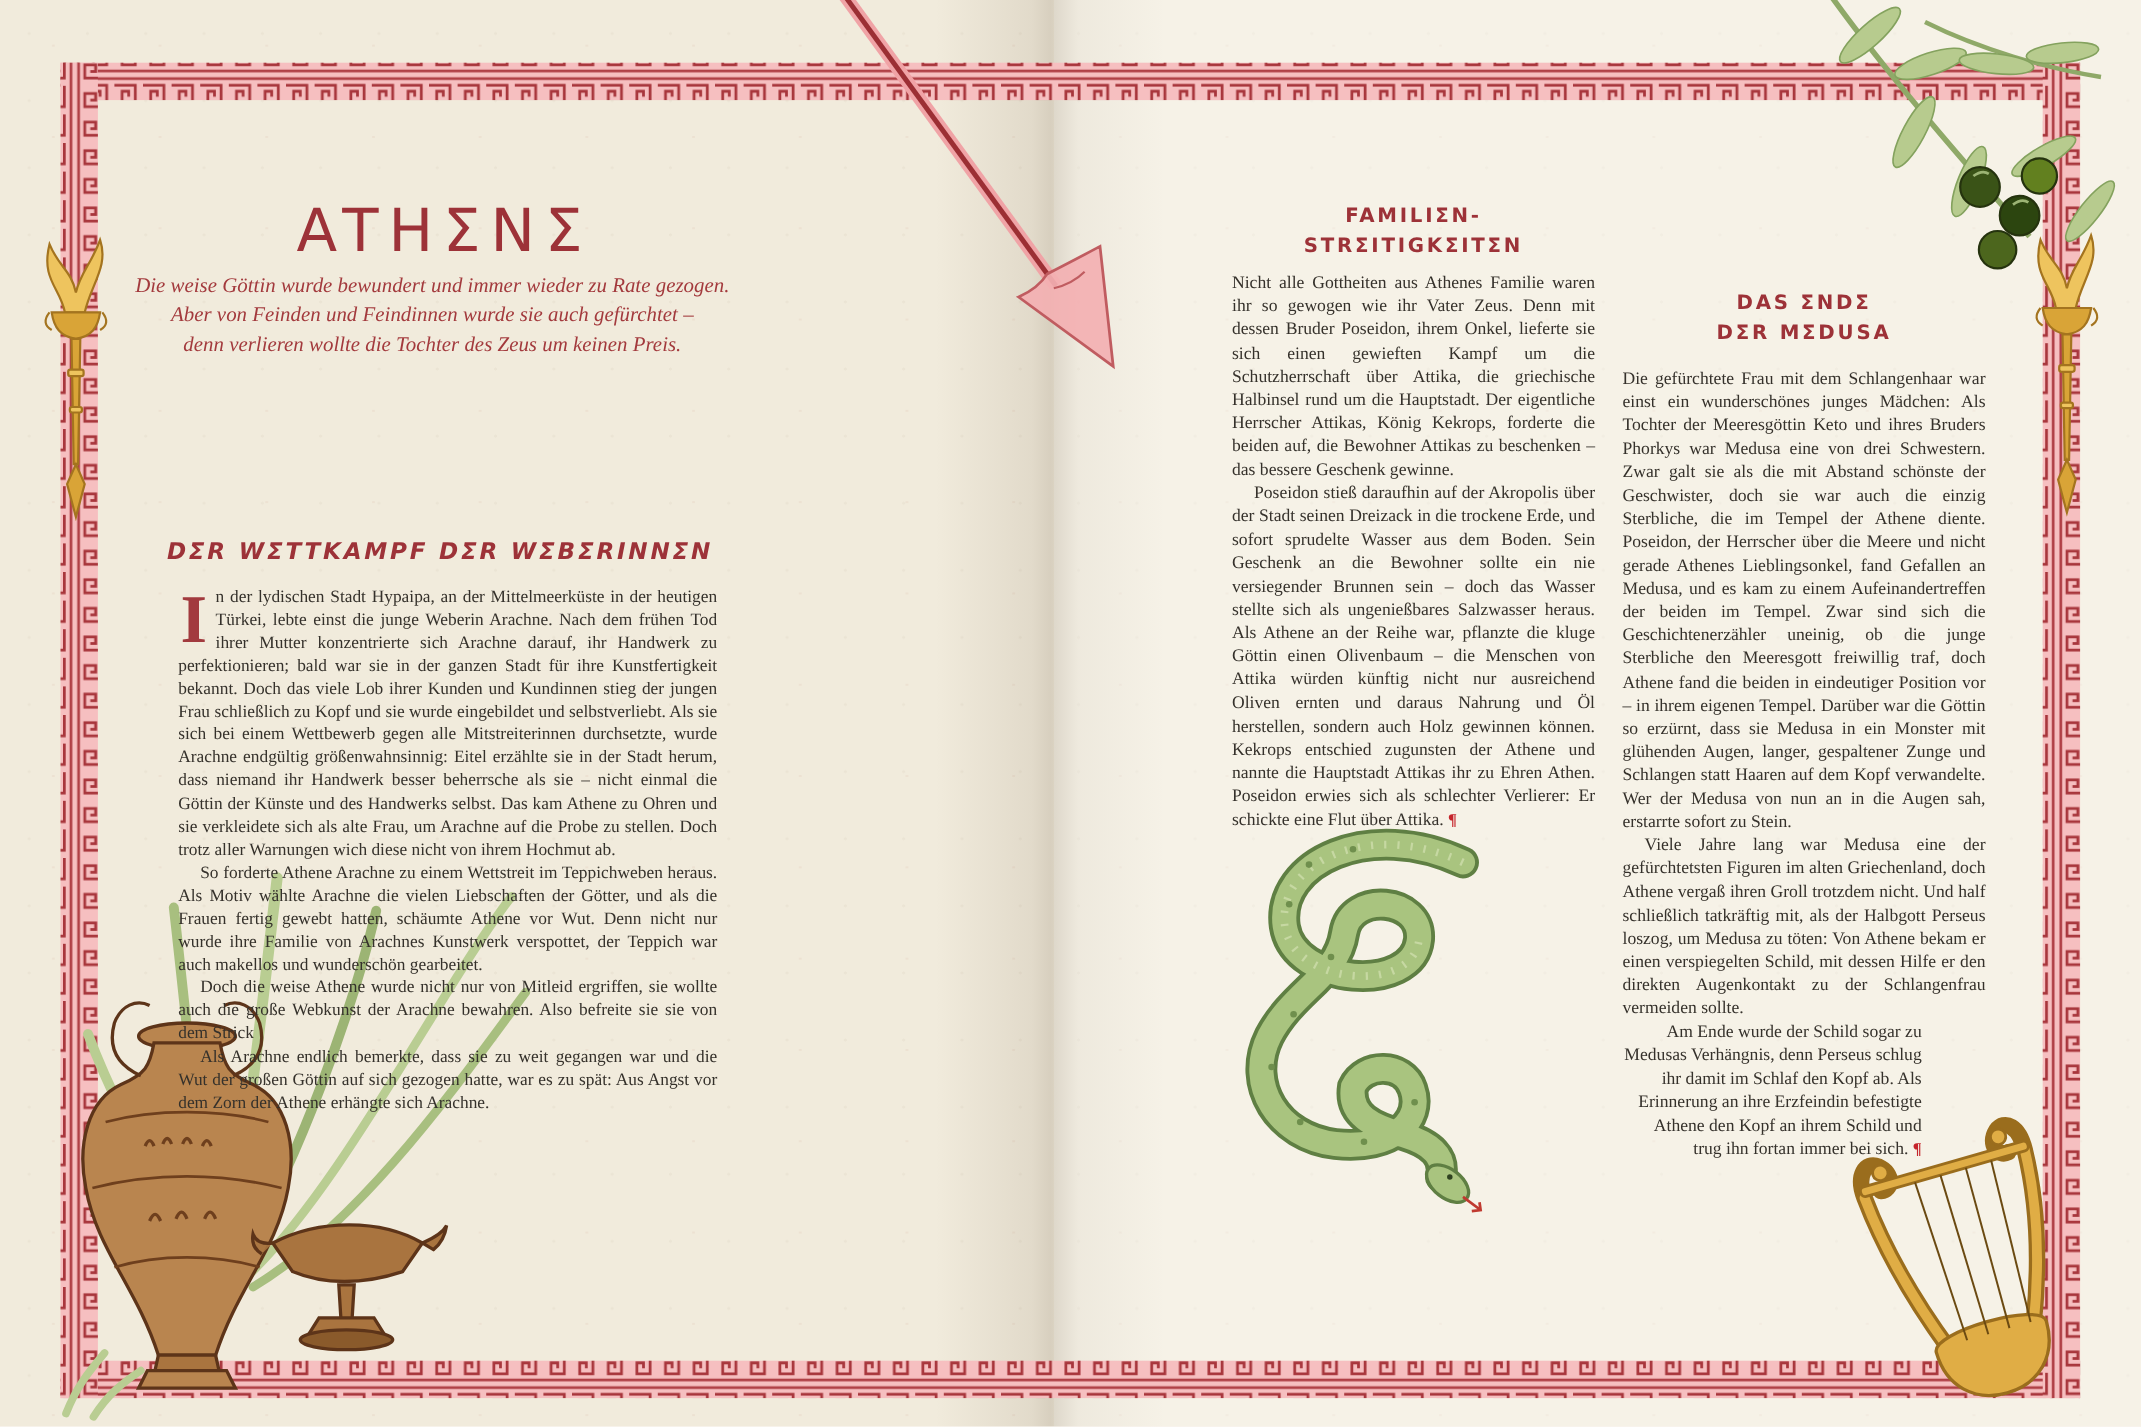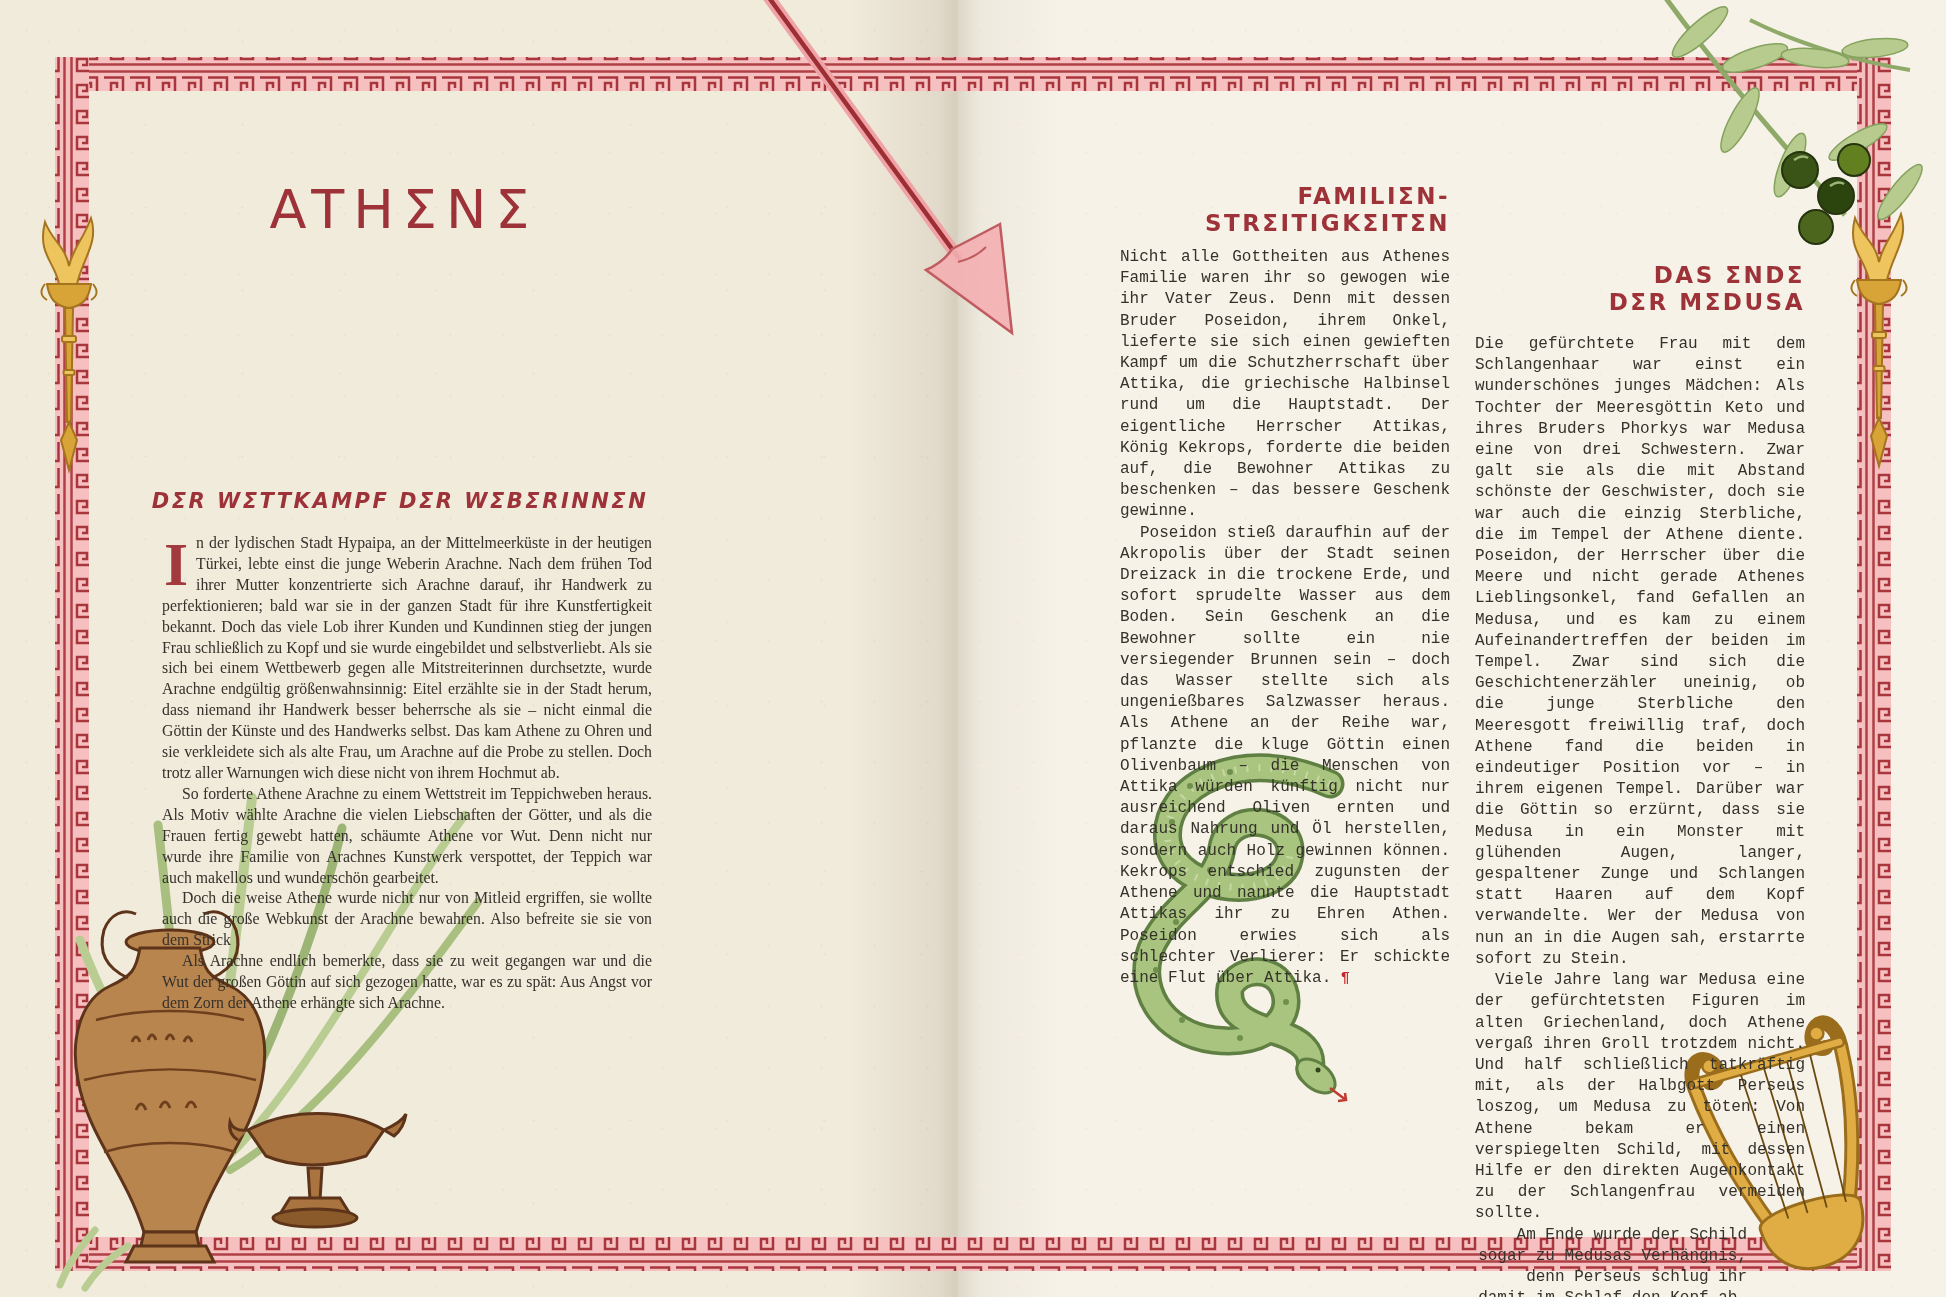--- a/index.html
+++ b/index.html
@@ -25,24 +25,24 @@
   .intro{left:118px;top:246px;width:550px;text-align:center;white-space:pre-line;
     font-style:italic;font-size:19px;line-height:27px;color:#a33a3d;}
   .h-greek{font-family:"DejaVu Sans", sans-serif;color:#9d3238;font-weight:bold;letter-spacing:2.5px;}
   .heading-weavers{left:130px;top:489px;width:540px;text-align:center;font-size:21px;font-style:italic;}
   .body-left{left:162px;top:533px;width:490px;font-size:15.8px;line-height:20.9px;color:#35312b;text-align:justify;}
   .body-left p{margin:0;}
   .indent{text-indent:20px;}
   .dropcap{float:left;width:24px;font-size:62px;line-height:56px;color:#a23a3e;font-weight:bold;margin:3px 8px 0 2px;}
   .p4end{width:452px;margin:0 0 0 14px;text-align:center;}
   .mark{color:#c5242b;font-weight:bold;font-size:15px;}
-  .colhead{position:absolute;text-align:right;white-space:pre-line;font-size:23px;line-height:27px;}
+  .colhead{position:absolute;text-align:center;white-space:pre-line;font-size:18px;line-height:27px;}
   .head-family{left:1120px;top:183px;width:330px;}
   .head-medusa{left:1475px;top:262px;width:330px;}
-  .col{position:absolute;width:330px;font-size:16px;line-height:21.2px;color:#35312b;text-align:justify;font-family:Liberation Mono, monospace;}
+  .col{position:absolute;width:330px;font-size:16px;line-height:21.2px;color:#35312b;text-align:justify;}
   .col p{margin:0;}
   .col-family{left:1120px;top:247px;}
   .col-medusa{left:1475px;top:334px;}
   .narrow-end{width:272px;text-align:right;}
 </style>
 </head>
 <body>
 
 <div class="spread">
 
@@ -185,20 +185,23 @@
         <line x1="126" y1="61" x2="128" y2="212"></line>
         <line x1="150" y1="61" x2="148" y2="212"></line>
         <line x1="174" y1="61" x2="168" y2="212"></line>
       </g>
       <circle cx="74" cy="44" r="7" fill="#e0ad45" stroke-width="2.5"></circle>
       <circle cx="186" cy="42" r="7" fill="#e0ad45" stroke-width="2.5"></circle>
     </g>
   </svg>
 
   <div class="abs title">ATHΣNΣ</div>
+  <div class="abs intro">Die weise Göttin wurde bewundert und immer wieder zu Rate gezogen.
+Aber von Feinden und Feindinnen wurde sie auch gefürchtet –
+denn verlieren wollte die Tochter des Zeus um keinen Preis.</div>
   <div class="abs heading-weavers h-greek">DΣR WΣTTKAMPF DΣR WΣBΣRINNΣN</div>
 
   <div class="abs body-left">
     <p><span class="dropcap">I</span><span>n der lydischen Stadt Hypaipa, an der Mittelmeerküste in der heutigen Türkei, lebte einst die junge Weberin Arachne. Nach dem frühen Tod ihrer Mutter konzentrierte sich Arachne darauf, ihr Handwerk zu perfektionieren; bald war sie in der ganzen Stadt für ihre Kunstfertigkeit bekannt. Doch das viele Lob ihrer Kunden und Kundinnen stieg der jungen Frau schließlich zu Kopf und sie wurde eingebildet und selbstverliebt. Als sie sich bei einem Wettbewerb gegen alle Mitstreiterinnen durchsetzte, wurde Arachne endgültig größenwahnsinnig: Eitel erzählte sie in der Stadt herum, dass niemand ihr Handwerk besser beherrsche als sie – nicht einmal die Göttin der Künste und des Handwerks selbst. Das kam Athene zu Ohren und sie verkleidete sich als alte Frau, um Arachne auf die Probe zu stellen. Doch trotz aller Warnungen wich diese nicht von ihrem Hochmut ab.</span></p>
     <p class="indent">So forderte Athene Arachne zu einem Wettstreit im Teppichweben heraus. Als Motiv wählte Arachne die vielen Liebschaften der Götter, und als die Frauen fertig gewebt hatten, schäumte Athene vor Wut. Denn nicht nur wurde ihre Familie von Arachnes Kunstwerk verspottet, der Teppich war auch makellos und wunderschön gearbeitet.</p>
     <p class="indent">Doch die weise Athene wurde nicht nur von Mitleid ergriffen, sie wollte auch die große Webkunst der Arachne bewahren. Also befreite sie sie von dem Strick</p>
     <p class="indent">Als Arachne endlich bemerkte, dass sie zu weit gegangen war und die Wut der großen Göttin auf sich gezogen hatte, war es zu spät: Aus Angst vor dem Zorn der Athene erhängte sich Arachne.</p>
   </div>
 
   <div class="abs colhead head-family h-greek">FAMILIΣN-

